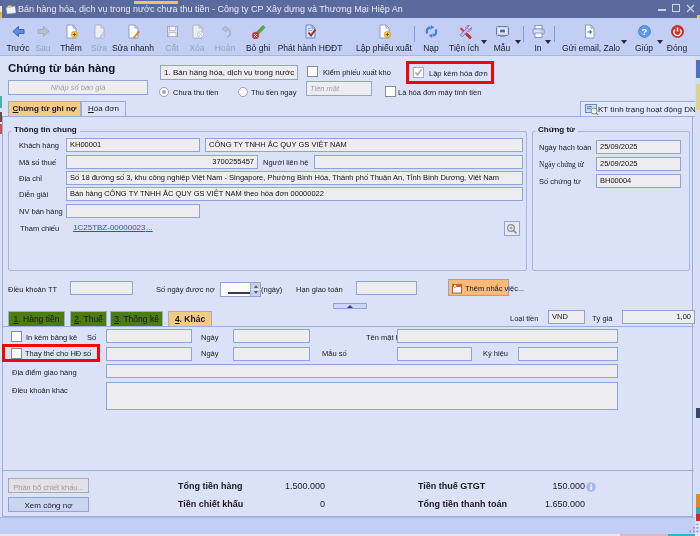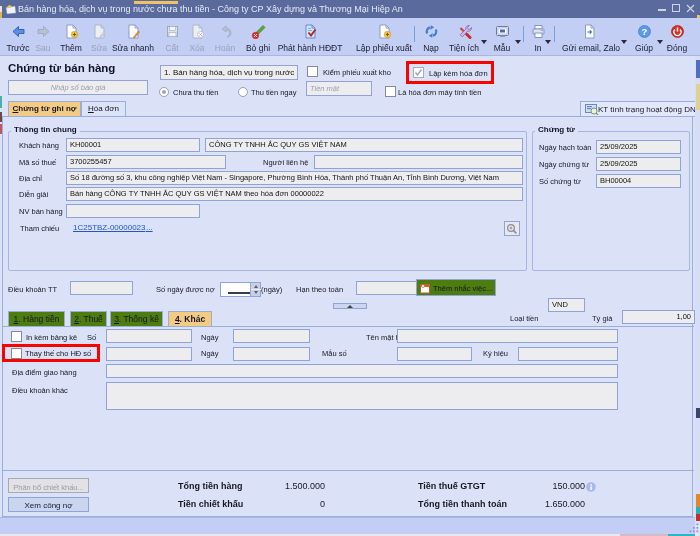--- a/index.html
+++ b/index.html
@@ -198,21 +198,21 @@
 </div>
 
 <div class="abs" style="left:2px; top:116px; width:691px; height:401px; background:#dbe2f8; border:1px solid #9aaede;"></div>
 
 <div class="grp" style="left:8px; top:131px; width:519px; height:140px;"></div>
 <div class="grplbl" style="left:11px; top:125px;">Thông tin chung</div>
 <div class="lbl" style="left:19px; top:141px;">Khách hàng</div>
 <div class="inp" style="left:66px; top:138px; width:134px; height:14px;">KH00001</div>
 <div class="inp" style="left:205px; top:138px; width:318px; height:14px;">CÔNG TY TNHH ẮC QUY GS VIỆT NAM</div>
 <div class="lbl" style="left:19px; top:158px;">Mã số thuế</div>
-<div class="inp" style="left:66px; top:155px; width:160px; height:14px;">3700255457</div>
+<div class="inp" style="left:66px; top:155px; width:192px; height:14px;text-align:right;">3700255457</div>
 <div class="lbl" style="left:263px; top:158px;">Người liên hệ</div>
 <div class="inp" style="left:314px; top:155px; width:209px; height:14px;"></div>
 <div class="lbl" style="left:19px; top:174px;">Địa chỉ</div>
 <div class="inp" style="left:66px; top:171px; width:457px; height:14px;">Số 18 đường số 3, khu công nghiệp Việt Nam - Singapore, Phường Bình Hòa, Thành phố Thuận An, Tỉnh Bình Dương, Việt Nam</div>
 <div class="lbl" style="left:19px; top:190px;">Diễn giải</div>
 <div class="inp" style="left:66px; top:187px; width:457px; height:14px;">Bán hàng CÔNG TY TNHH ẮC QUY GS VIỆT NAM theo hóa đơn 00000022</div>
 <div class="lbl" style="left:19px; top:207px;">NV bán hàng</div>
 <div class="inp" style="left:66px; top:204px; width:134px; height:14px;"></div>
 <div class="lbl" style="left:20px; top:224px;">Tham chiếu</div>
 <div class="link" style="left:73px; top:223px; font-size:8px;">1C25TBZ-00000023</div>
@@ -222,57 +222,57 @@
       <circle cx="5" cy="5" r="3.4" fill="none" stroke="#8a8f9a" stroke-width="1.2"></circle>
       <line x1="7.6" y1="7.6" x2="10.4" y2="10.4" stroke="#8a8f9a" stroke-width="1.6"></line>
       <path d="M5,3.6 L5,6.4 M3.6,5 L6.4,5" stroke="#8a8f9a" stroke-width="1"></path>
     </svg>
 </div>
 
 <div class="grp" style="left:532px; top:131px; width:158px; height:140px;"></div>
 <div class="grplbl" style="left:535px; top:125px;">Chứng từ</div>
 <div class="lbl" style="left:539px; top:143px;">Ngày hạch toán</div>
 <div class="inp" style="left:596px; top:140px; width:85px; height:14px;">25/09/2025</div>
-<div class="lbl" style="left:539px; top:160px;">Ngày chứng từ</div>
+<div class="lbl" style="left:539px; top:160px;font-family:Liberation Serif, serif;">Ngày chứng từ</div>
 <div class="inp" style="left:596px; top:157px; width:85px; height:14px;">25/09/2025</div>
 <div class="lbl" style="left:539px; top:177px;">Số chứng từ</div>
 <div class="inp" style="left:596px; top:174px; width:85px; height:14px;">BH00004</div>
 
 <div class="lbl" style="left:8px; top:285px;">Điều khoản TT</div>
 <div class="inp" style="left:70px; top:281px; width:63px; height:14px;"></div>
 <div class="lbl" style="left:156px; top:285px;">Số ngày được nợ</div>
 <div class="abs" style="left:220px; top:282px; width:41px; height:15px; background:#fdfdfe; border:1px solid #8fa3d6;">
   <div class="abs" style="left:7px; top:9px; width:22px; height:2px; background:#3a3a48;"></div>
   <div class="abs" style="left:29px; top:0; width:10px; height:13px; background:#c3d2ec; border-left:1px solid #9aaede;">
     <span style="position:absolute;left:3px;top:2px;width:0;height:0;border-left:2px solid transparent;border-right:2px solid transparent;border-bottom:3px solid #8a4a4a;"></span>
     <span style="position:absolute;left:3px;top:8px;width:0;height:0;border-left:2px solid transparent;border-right:2px solid transparent;border-top:3px solid #8a4a4a;"></span>
     <div class="abs" style="left:0;top:6px;width:10px;height:1px;background:#e8eef8;"></div>
   </div>
 </div>
 <div class="lbl" style="left:261px; top:285px;">(ngày)</div>
-<div class="lbl" style="left:296px; top:285px;">Hạn theo toán</div>
+<div class="lbl" style="left:296px; top:285px;">Hạn giao toán</div>
 <div class="inp" style="left:356px; top:281px; width:61px; height:14px;"></div>
-<div class="abs" style="left:416px; top:279px; width:80px; height:17px; background:#4d7c0f; border:1px solid #8fa3d6; font-size:7.5px; color:#15152a; padding:4px 0 0 16px; white-space:nowrap;">Thêm nhắc việc...
+<div class="abs" style="left:448px; top:279px; width:61px; height:17px; background:#fdba74; border:1px solid #8fa3d6; font-size:7.5px; color:#15152a; padding:4px 0 0 16px; white-space:nowrap;">Thêm nhắc việc...
   <svg class="abs" style="left:3px; top:3px;" width="11" height="11" viewBox="0 0 11 11">
       <rect x="0.5" y="1.5" width="9" height="8.5" fill="#fff" stroke="#b06030"></rect>
       <rect x="0.5" y="1.5" width="9" height="2.5" fill="#d8622a"></rect>
       <circle cx="3" cy="3" r="1.6" fill="#f8f0e0" stroke="#a05020" stroke-width="0.5"></circle>
     </svg>
 </div>
 
 <div class="abs" style="left:333px; top:303px; width:34px; height:6px; background:#cdd6f0; border:1px solid #8fa3d6;">
     <span style="position:absolute;left:13px;top:1px;width:0;height:0;border-left:3px solid transparent;border-right:3px solid transparent;border-bottom:3px solid #444;"></span>
   </div>
 
 <div class="tab2" style="left:8px; width:57px;"><u>1</u>. Hàng tiền</div>
 <div class="tab2" style="left:70px; width:37px;"><u>2</u>. Thuế</div>
 <div class="tab2" style="left:110px; width:53px;"><u>3</u>. Thống kê</div>
 <div class="tab2 sel" style="left:168px; width:44px;"><u>4</u>. Khác</div>
 <div class="lbl" style="left:510px; top:314px;">Loại tiền</div>
-<div class="inp" style="left:548px; top:298px; width:37px; height:14px;">VND</div>
+<div class="inp" style="left:548px; top:310px; width:37px; height:14px;">VND</div>
 <div class="lbl" style="left:592px; top:314px;">Tỷ giá</div>
 <div class="inp" style="left:622px; top:310px; width:73px; height:14px; text-align:right;">1,00</div>
 
 <div class="abs" style="left:3px; top:326px; width:691px; height:1px; background:#9aaede;"></div>
 <div class="cb" style="left:11px; top:331px;"></div>
 <div class="lbl" style="left:26px; top:333px;">In kèm bảng kê</div>
 <div class="lbl" style="left:87px; top:333px;">Số</div>
 <div class="inp" style="left:106px; top:329px; width:86px; height:14px;"></div>
 <div class="lbl" style="left:201px; top:333px;">Ngày</div>
 <div class="inp" style="left:233px; top:329px; width:77px; height:14px;"></div>

